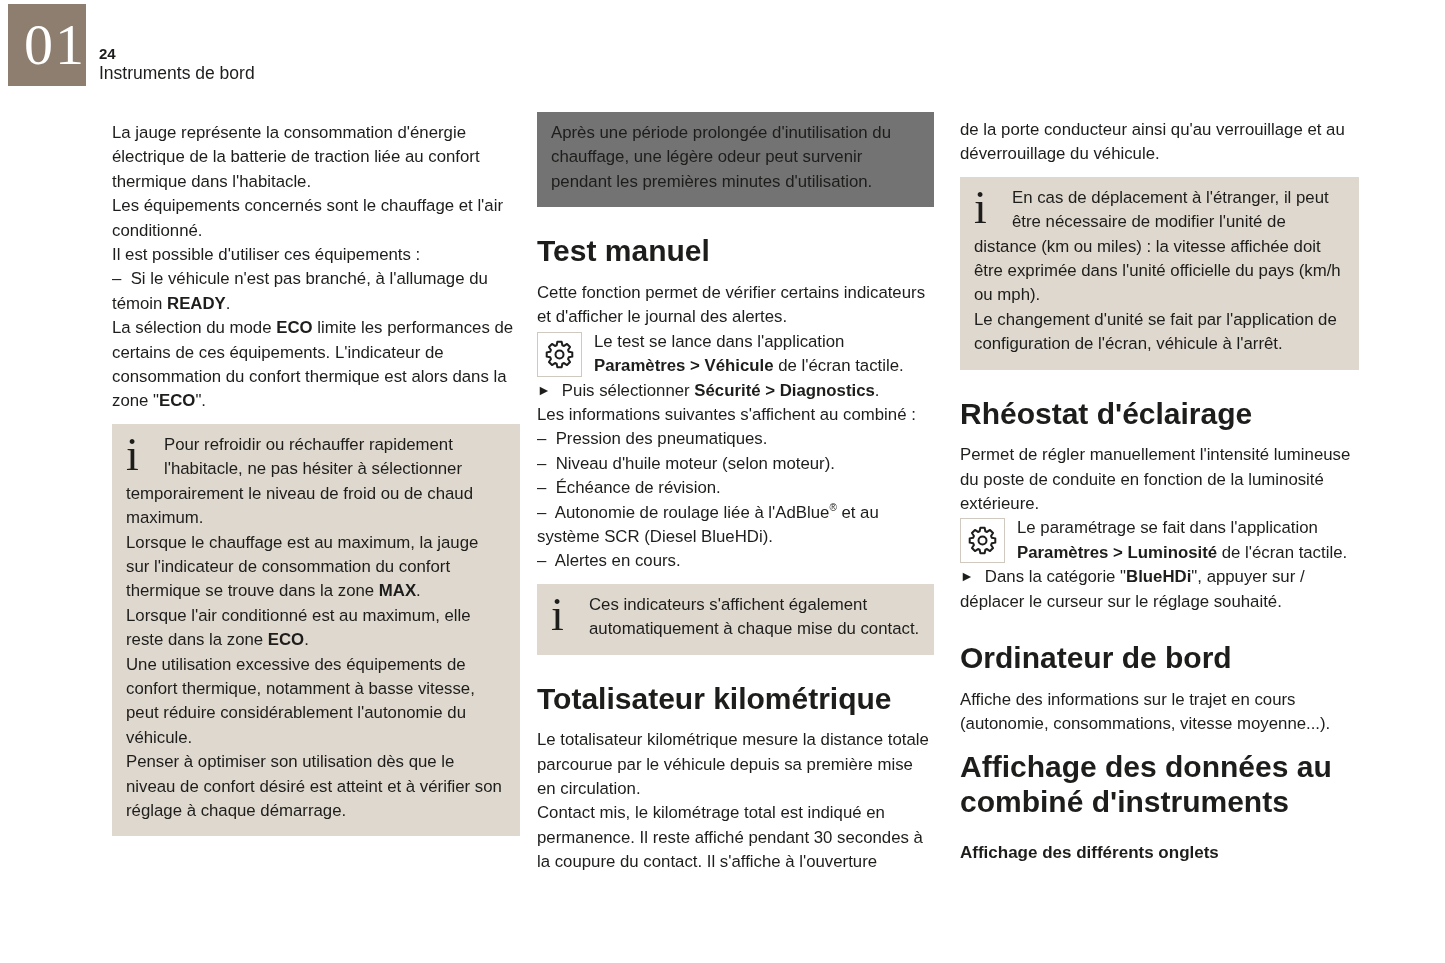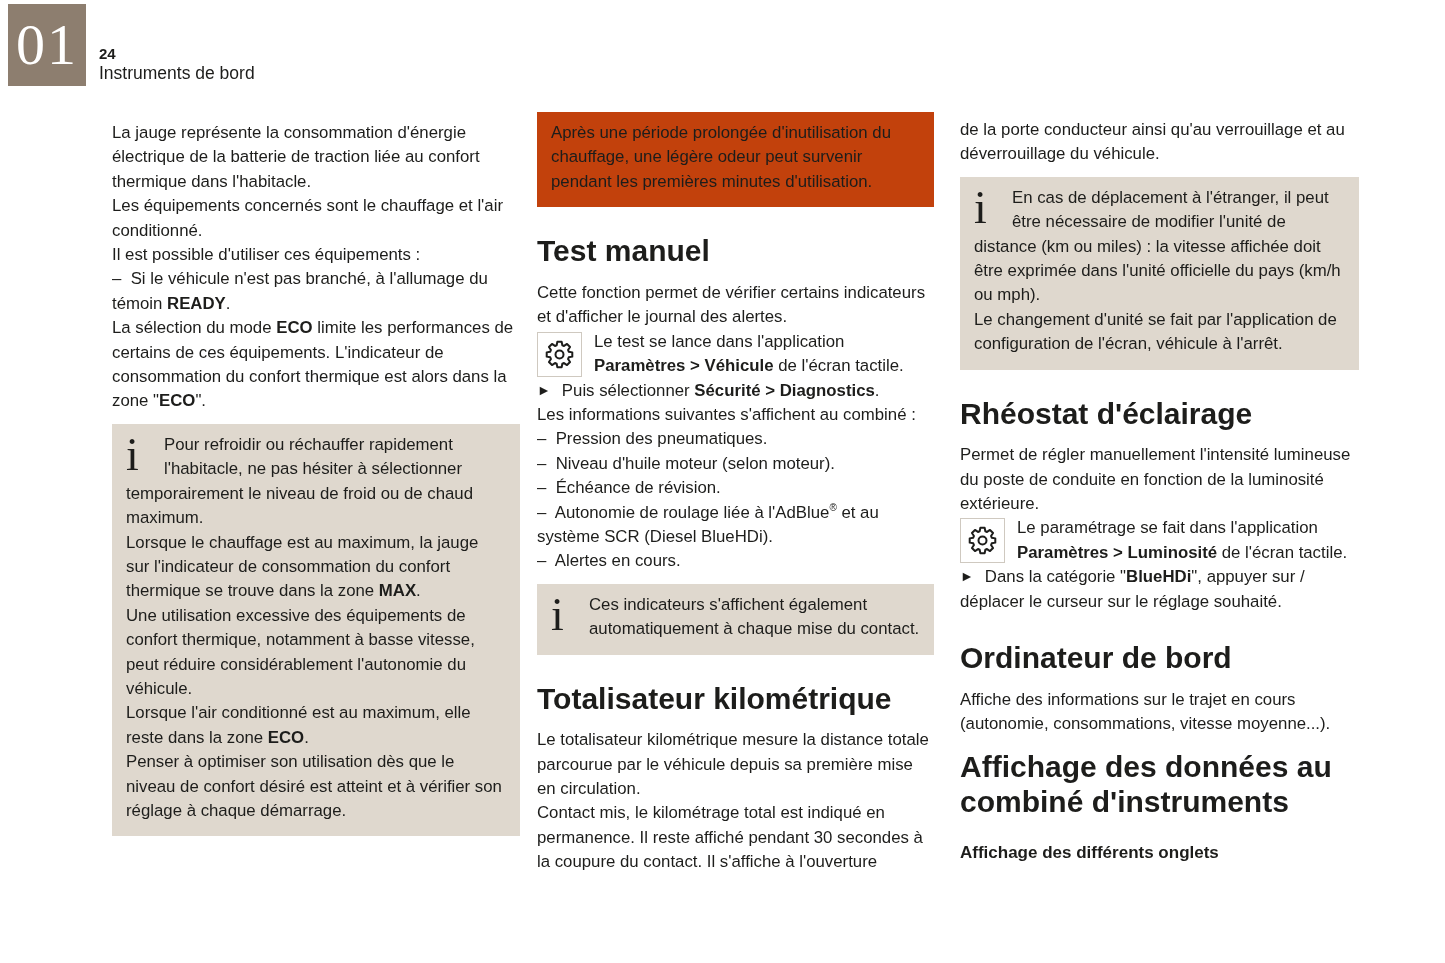--- a/index.html
+++ b/index.html
@@ -5,37 +5,37 @@
   html,body{margin:0;padding:0}
   body{
     width:1445px;height:963px;position:relative;overflow:hidden;
     background:#ffffff;color:#1d1d1b;
     font-family:"Liberation Sans", sans-serif;
   }
   .badge{
     position:absolute;left:8px;top:4px;width:78px;height:82px;
     background:#8d7e6f;color:#ffffff;
     font-family:"Liberation Serif", serif;font-size:58px;line-height:82px;
-    text-align:center;letter-spacing:2px;font-weight:400;
+    text-align:right;letter-spacing:2px;font-weight:400;
   }
   .page-meta{position:absolute;left:99px;top:45px}
   .page-number{font-weight:700;font-size:15px;line-height:17px}
   .section-title{font-size:17.5px;line-height:23px}
 
   .col{position:absolute;font-size:16.8px;line-height:24.4px}
   #col1{left:112px;top:121px;width:408px}
   #col2{left:537px;top:112px;width:397px}
   #col3{left:960px;top:118px;width:399px}
 
   p{margin:0}
   b{font-weight:700}
   sup{font-size:10px;line-height:0;vertical-align:super}
 
   .box{background:#dfd8ce;padding:9px 14px 13px 14px;margin-top:10px}
-  .note-box{background:#c2410c;padding:9px 14px 13px 14px}
+  .note-box{background:#737373;padding:9px 14px 13px 14px}
 
   .sect{
     font-size:30px;line-height:35.5px;font-weight:700;
     margin:26px 0 12px 0;letter-spacing:0;
   }
   .subhead{font-weight:700;font-size:17px;margin-top:21px}
 
   .i-icon{
     float:left;width:38px;height:48px;
     font-family:"Liberation Serif", serif;
@@ -66,22 +66,22 @@
 <section class="col" id="col1">
   <p>La jauge représente la consommation d'énergie électrique de la batterie de traction liée au confort thermique dans l'habitacle.</p>
   <p>Les équipements concernés sont le chauffage et l'air conditionné.</p>
   <p>Il est possible d'utiliser ces équipements :</p>
   <p><span>–&nbsp; Si le véhicule n'est pas branché, à l'allumage du témoin </span><b>READY</b><span>.</span></p>
   <p><span>La sélection du mode </span><b>ECO</b><span> limite les performances de certains de ces équipements. L'indicateur de consommation du confort thermique est alors dans la zone "</span><b>ECO</b><span>".</span></p>
 
   <div class="box">
     <p><span class="i-icon">i</span><span>Pour refroidir ou réchauffer rapidement l'habitacle, ne pas hésiter à sélectionner temporairement le niveau de froid ou de chaud maximum.</span></p>
     <p><span>Lorsque le chauffage est au maximum, la jauge sur l'indicateur de consommation du confort thermique se trouve dans la zone </span><b>MAX</b><span>.</span></p>
+    <p><span>Lorsque l'air conditionné est au maximum, elle reste dans la zone </span><b>ECO</b><span>.</span></p>
     <p>Une utilisation excessive des équipements de confort thermique, notamment à basse vitesse, peut réduire considérablement l'autonomie du véhicule.</p>
-    <p><span>Lorsque l'air conditionné est au maximum, elle reste dans la zone </span><b>ECO</b><span>.</span></p>
     <p>Penser à optimiser son utilisation dès que le niveau de confort désiré est atteint et à vérifier son réglage à chaque démarrage.</p>
   </div>
 </section>
 
 <section class="col" id="col2">
   <div class="note-box">
     <p>Après une période prolongée d'inutilisation du chauffage, une légère odeur peut survenir pendant les premières minutes d'utilisation.</p>
   </div>
 
   <h2 class="sect">Test manuel</h2>

